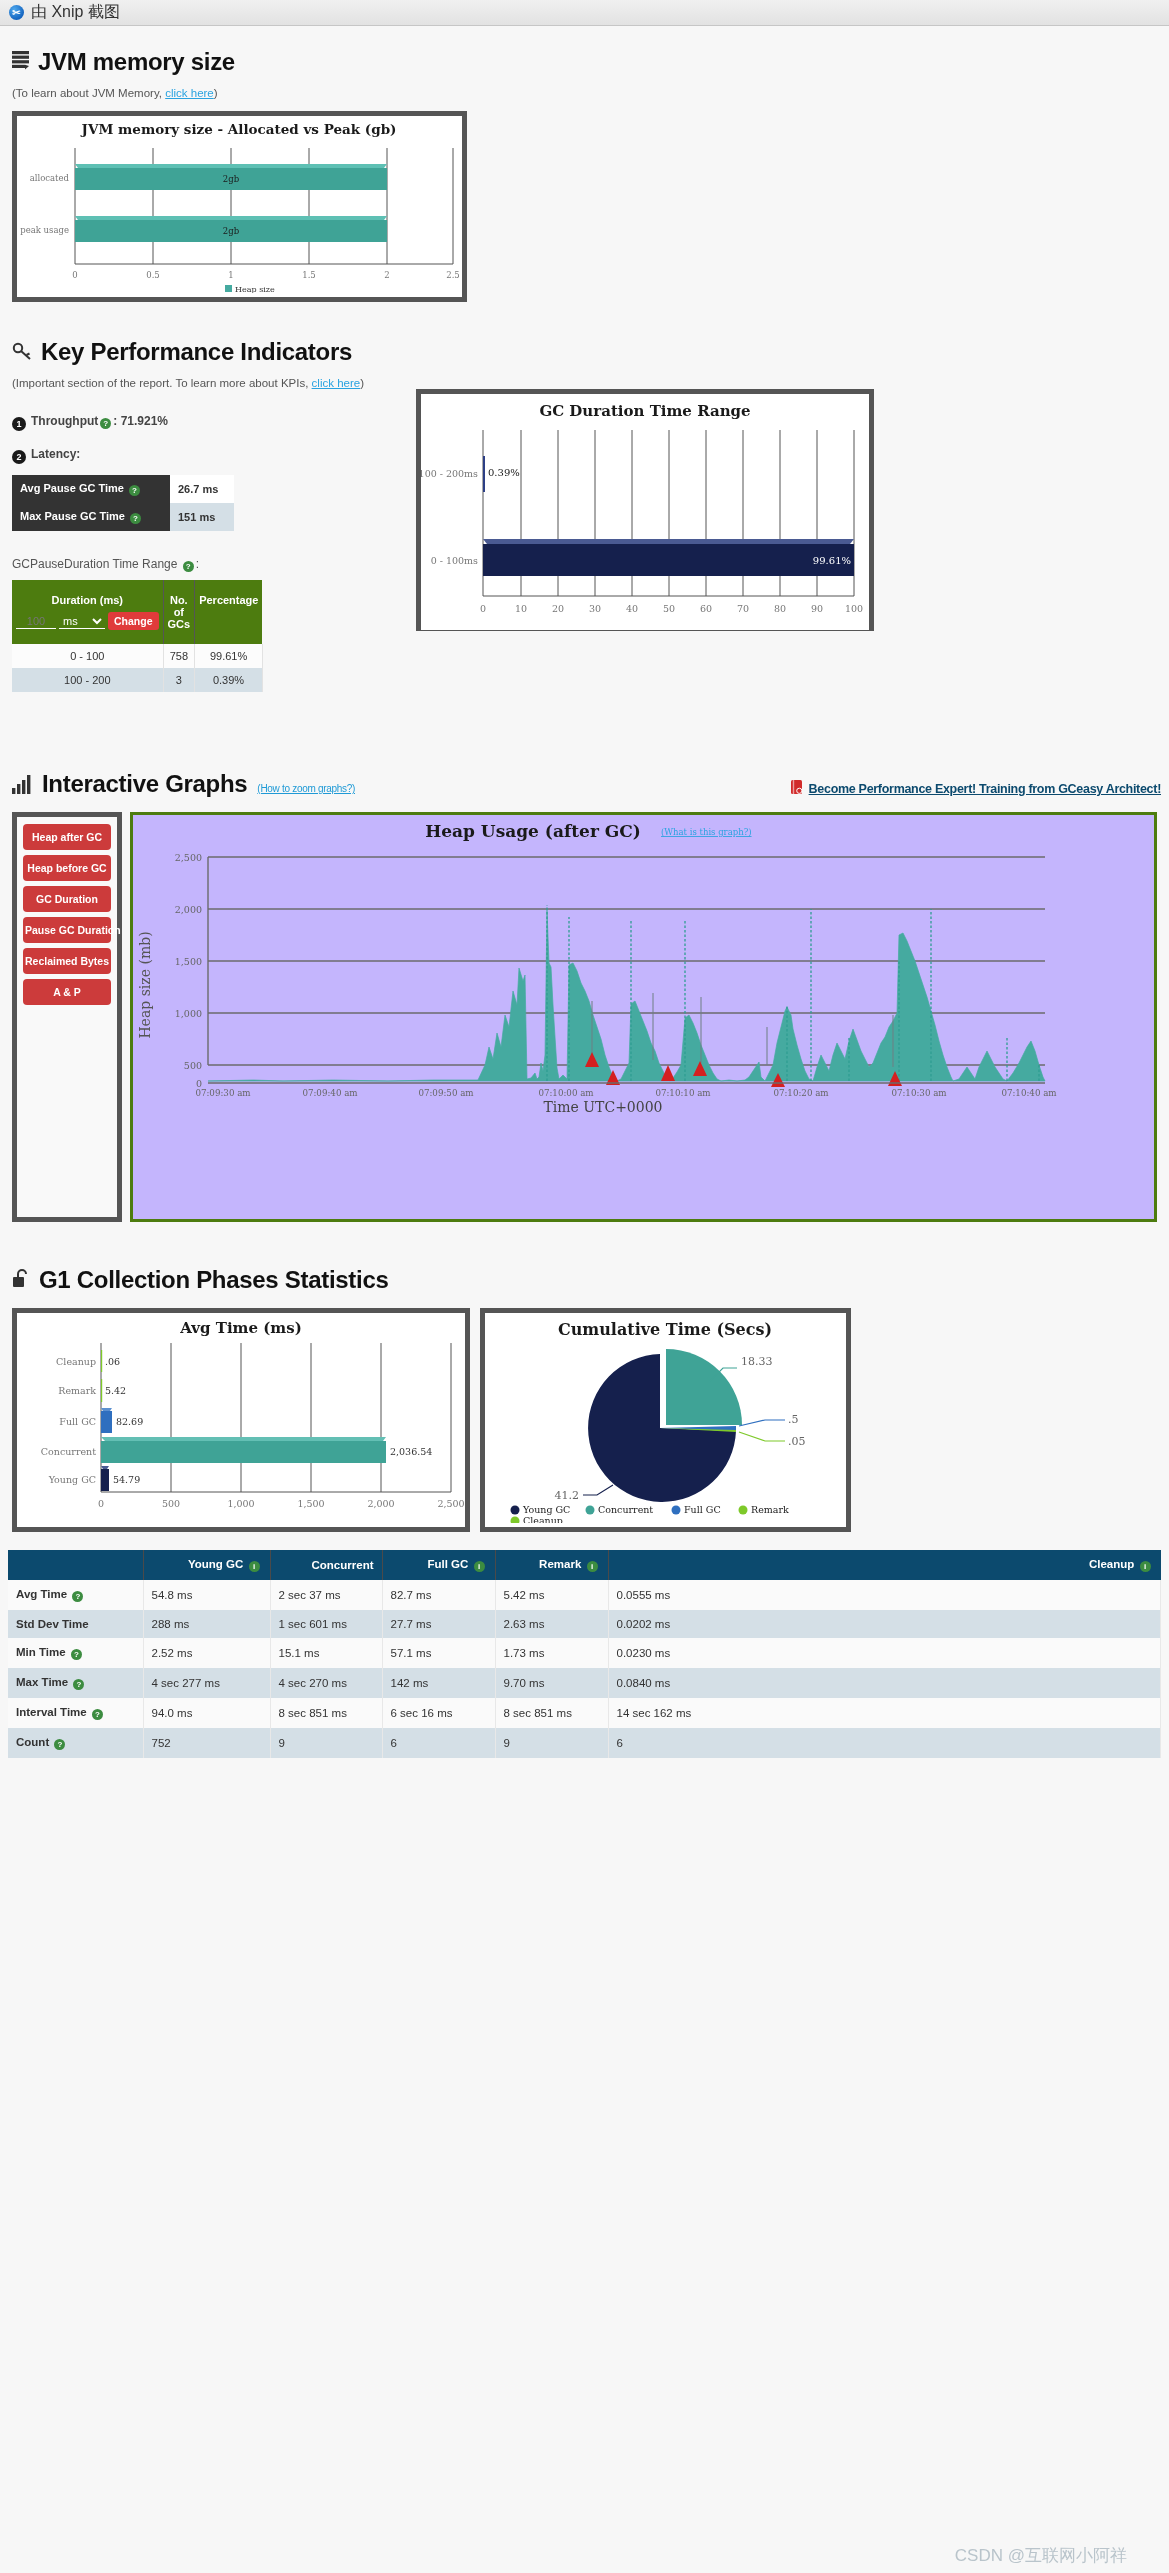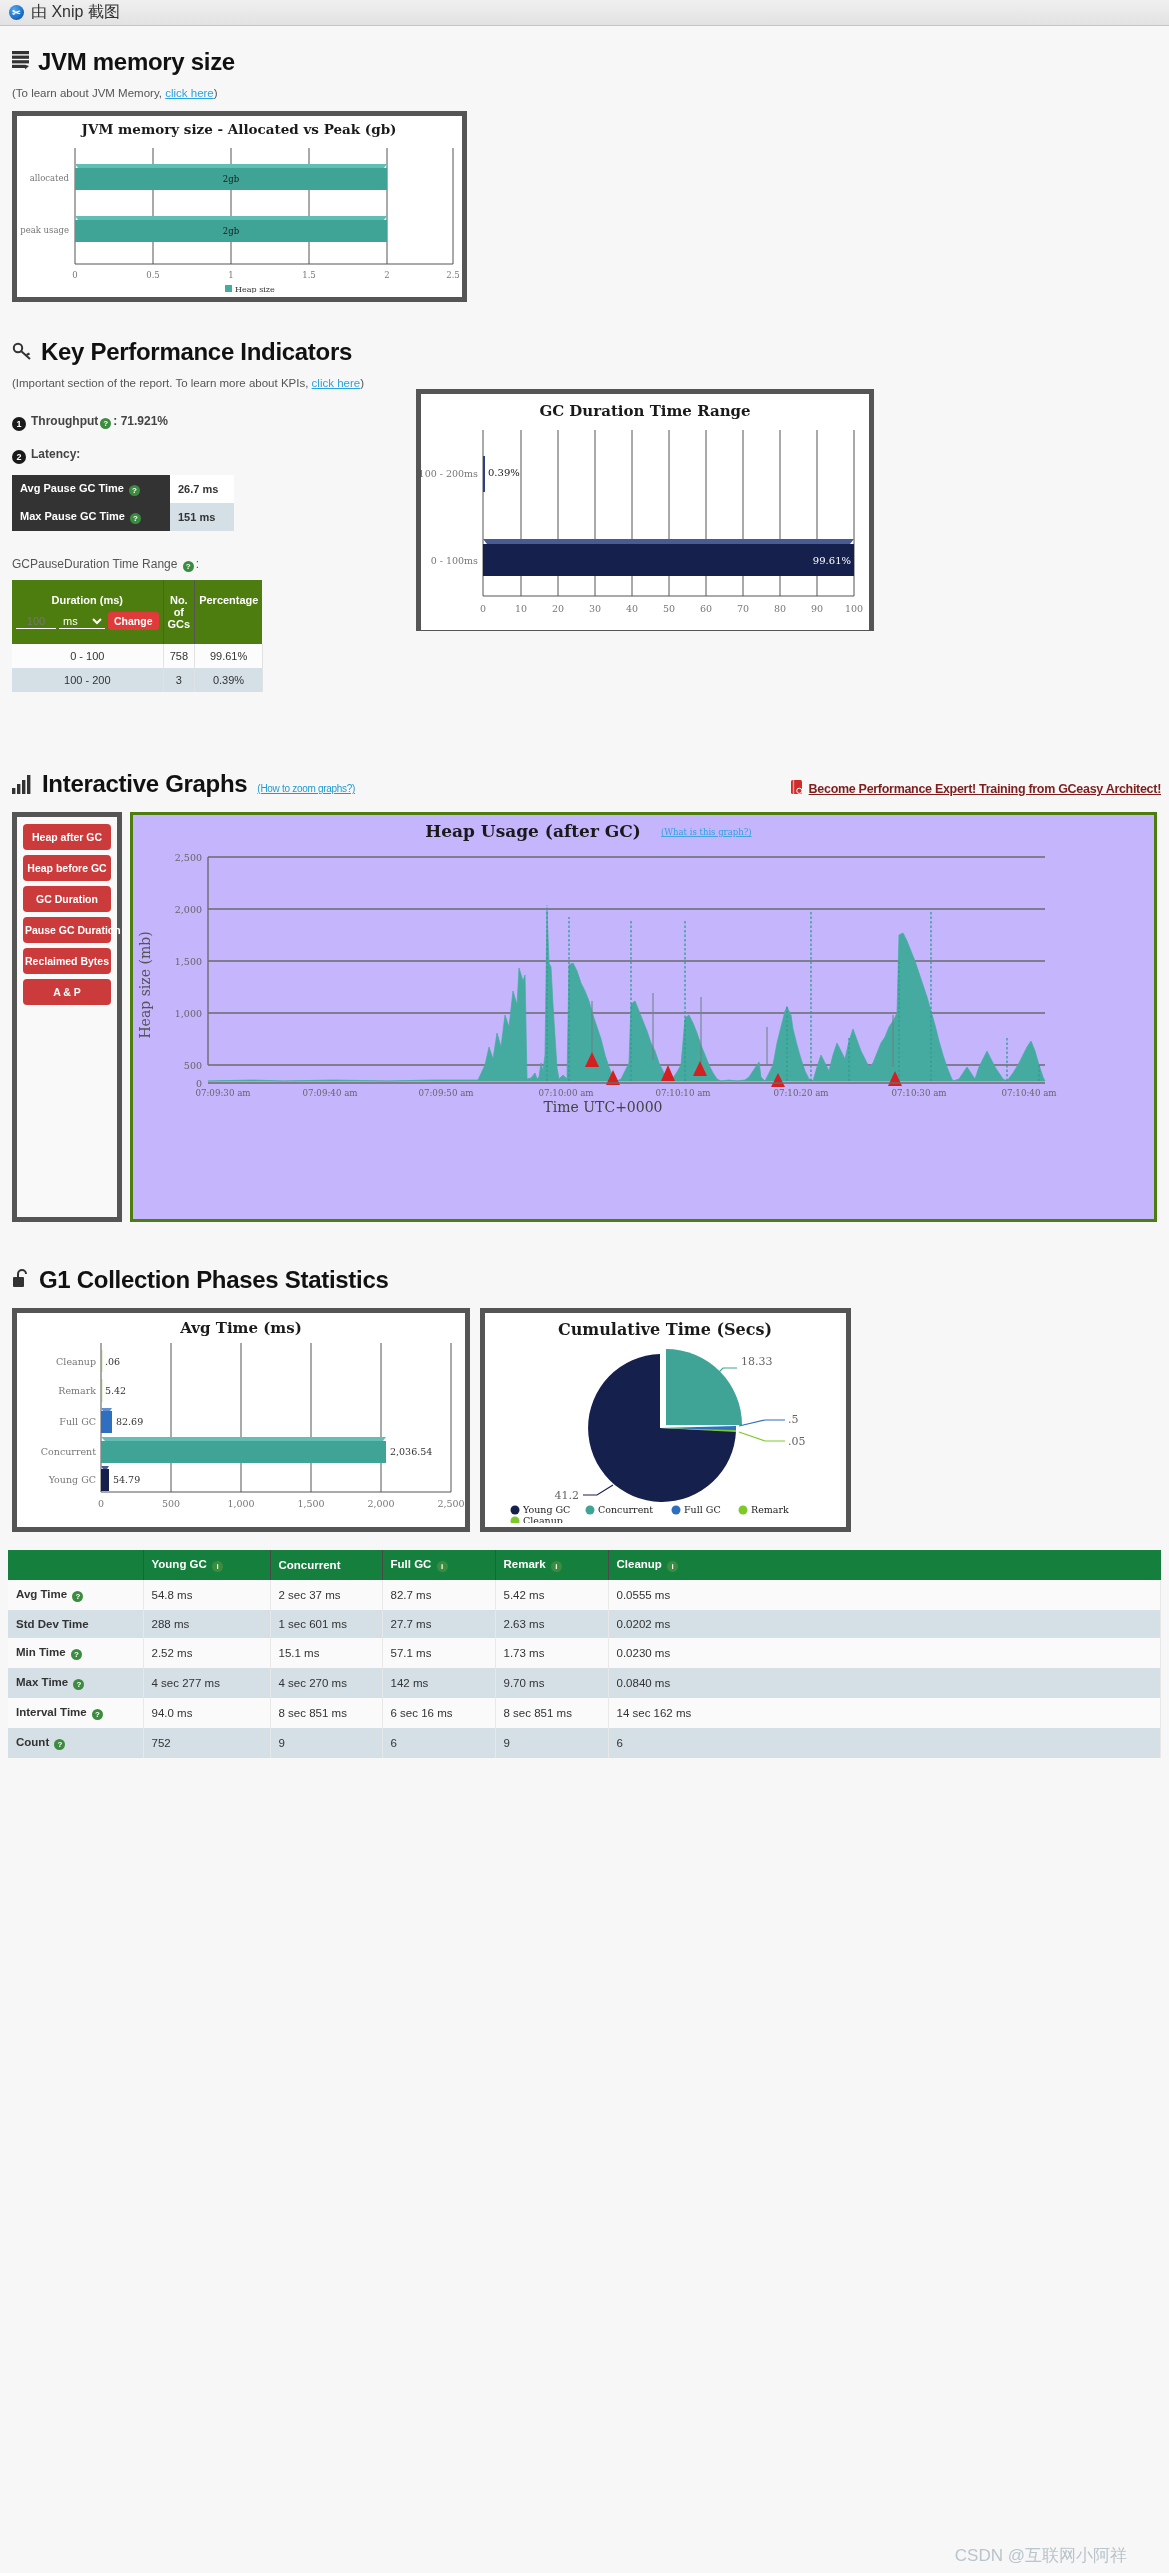--- a/index.html
+++ b/index.html
@@ -96,41 +96,41 @@
     font-size:10.5px;font-weight:bold;padding:3px 6px;cursor:pointer;
     font-family:"Liberation Sans", sans-serif;
   }
 
   
   .ig-head{display:flex;align-items:flex-end;gap:10px;}
   .ig-right{
     margin-left:auto;display:flex;align-items:center;gap:6px;
     font-size:12.5px;font-weight:bold;color:#111;
   }
-  .ig-right a{color:#7f1d1d;text-decoration:underline;}
+  .ig-right a{color:#0c4a6e;text-decoration:underline;}
   .ig-wrap{display:flex;gap:8px;margin-top:14px;padding:0 4px;}
   .btncol{
     border:5px solid #555;background:#f9f9f9;width:110px;padding:7px 6px;
     display:flex;flex-direction:column;gap:5px;
   }
   .gbtn{
     background:#cc3b3b;color:#fff;border:0;border-radius:4px;
     font-size:10.5px;font-weight:bold;padding:7px 2px;cursor:pointer;
     font-family:"Liberation Sans", sans-serif;white-space:nowrap;
   }
   .graph-box{flex:1;border:3px solid #4d7c0f;background:#c4b5fd;position:relative;}
 
   
   .g1-wrap{display:flex;gap:10px;margin-top:14px;padding:0 4px;}
 
   
   table.stats{border-collapse:collapse;width:1153px;margin:18px 0 0 8px;}
   table.stats th{
-    background:#15803d;color:#fff;font-size:11.5px;font-weight:bold;
-    text-align:left;padding:8px 8px;border-right:1px solid #4a4a4a;
+    background:#0c4a6e;color:#fff;font-size:11.5px;font-weight:bold;
+    text-align:right;padding:8px 8px;border-right:1px solid #4a4a4a;
   }
   table.stats td{
     font-size:11.5px;padding:8px 8px;color:#333;
     border-right:1px solid #e8e8e8;
   }
   table.stats td.hdrcell{font-weight:bold;}
   table.stats tr.odd td{background:#d4dfe6;}
   table.stats tr.even td{background:#fafafa;}
   .watermark{
     position:absolute;right:42px;bottom:6px;

